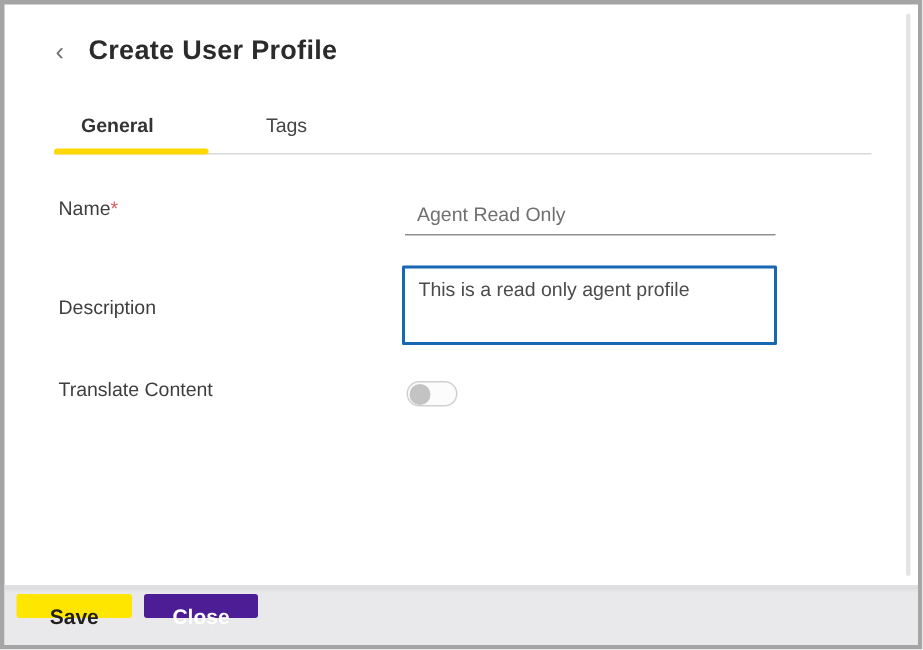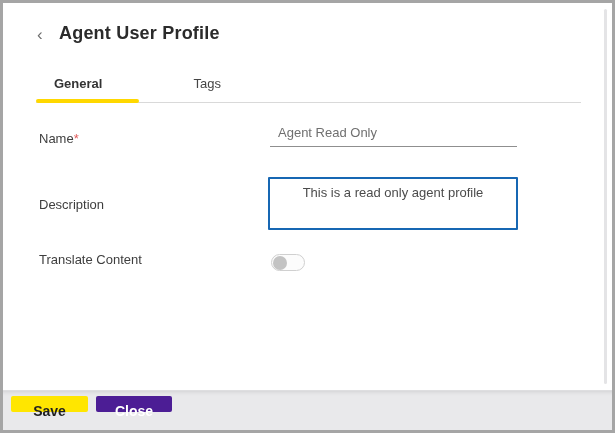--- a/index.html
+++ b/index.html
@@ -31,54 +31,54 @@
     letter-spacing: 0.2px;
   }
   
   .tab {
     position: absolute; top: 72px;
     font-size: 13px; color: #454545;
     background: transparent; border: none; cursor: pointer;
     font-family: inherit; padding: 0; line-height: 18px;
   }
   .tab-general { left: 51px; width: 103px; text-align: left; font-weight: 700; color: #333333; }
-  .tab-tags { left: 158px; width: 60px; text-align: right; font-weight: 400; }
+  .tab-tags { left: 158px; width: 60px; text-align: center; font-weight: 400; }
   .tabs-baseline {
     position: absolute; left: 33px; top: 99px;
     width: 545px; height: 1px; background: #d9d9d9;
   }
   .tab-indicator {
     position: absolute; left: 33px; top: 96px;
     width: 103px; height: 4px; background: #ffd800;
     border-radius: 2px;
   }
   
   .field-label {
     position: absolute; left: 36px;
     font-size: 13px; color: #3e3e3e; text-align: center;
   }
   .label-name { top: 128px; }
   .label-description { top: 194px; }
   .label-translate { top: 249px; }
   .required-marker { color: #e05c5c; }
   .name-input {
-    position: absolute; left: 267px; top: 120px;
+    position: absolute; left: 267px; top: 130px;
     width: 247px; height: 24px;
     border: none; border-bottom: 1px solid #8f8f8f;
     background: transparent;
     font-family: inherit; font-size: 13px; color: #6f6f6f;
     padding: 0 0 4px 8px; outline: none;
   }
   .description-textarea {
     position: absolute; left: 265px; top: 174px;
     width: 250px; height: 53px;
     border: 2px solid #1767b3; border-radius: 1px;
     font-family: inherit; font-size: 13px; color: #4b4b4b;
     padding: 6px 9px; resize: none; outline: none;
-    line-height: 16px; background: #ffffff; text-align: center;
+    line-height: 16px; background: #ffffff;
   }
   
   .toggle {
     position: absolute; left: 268px; top: 251px;
     width: 34px; height: 17px;
     border: 1px solid #d0d0d0; border-radius: 9px;
     background: #fcfcfc; cursor: pointer; padding: 0;
   }
   .toggle-knob {
     position: absolute; left: 1px; top: 0.5px;
@@ -115,21 +115,21 @@
   }
 </style>
 </head>
 <body>
 
 <div class="window">
 
   <button class="back-btn">
     <span>‹</span>
   </button>
-  <h1 class="page-title">Agent User Profile</h1>
+  <h1 class="page-title">Create User Profile</h1>
 
   <button class="tab tab-general">
     <span>General</span>
   </button>
   <button class="tab tab-tags">
     <span>Tags</span>
   </button>
   <div class="tabs-baseline"></div>
   <div class="tab-indicator"></div>
 

